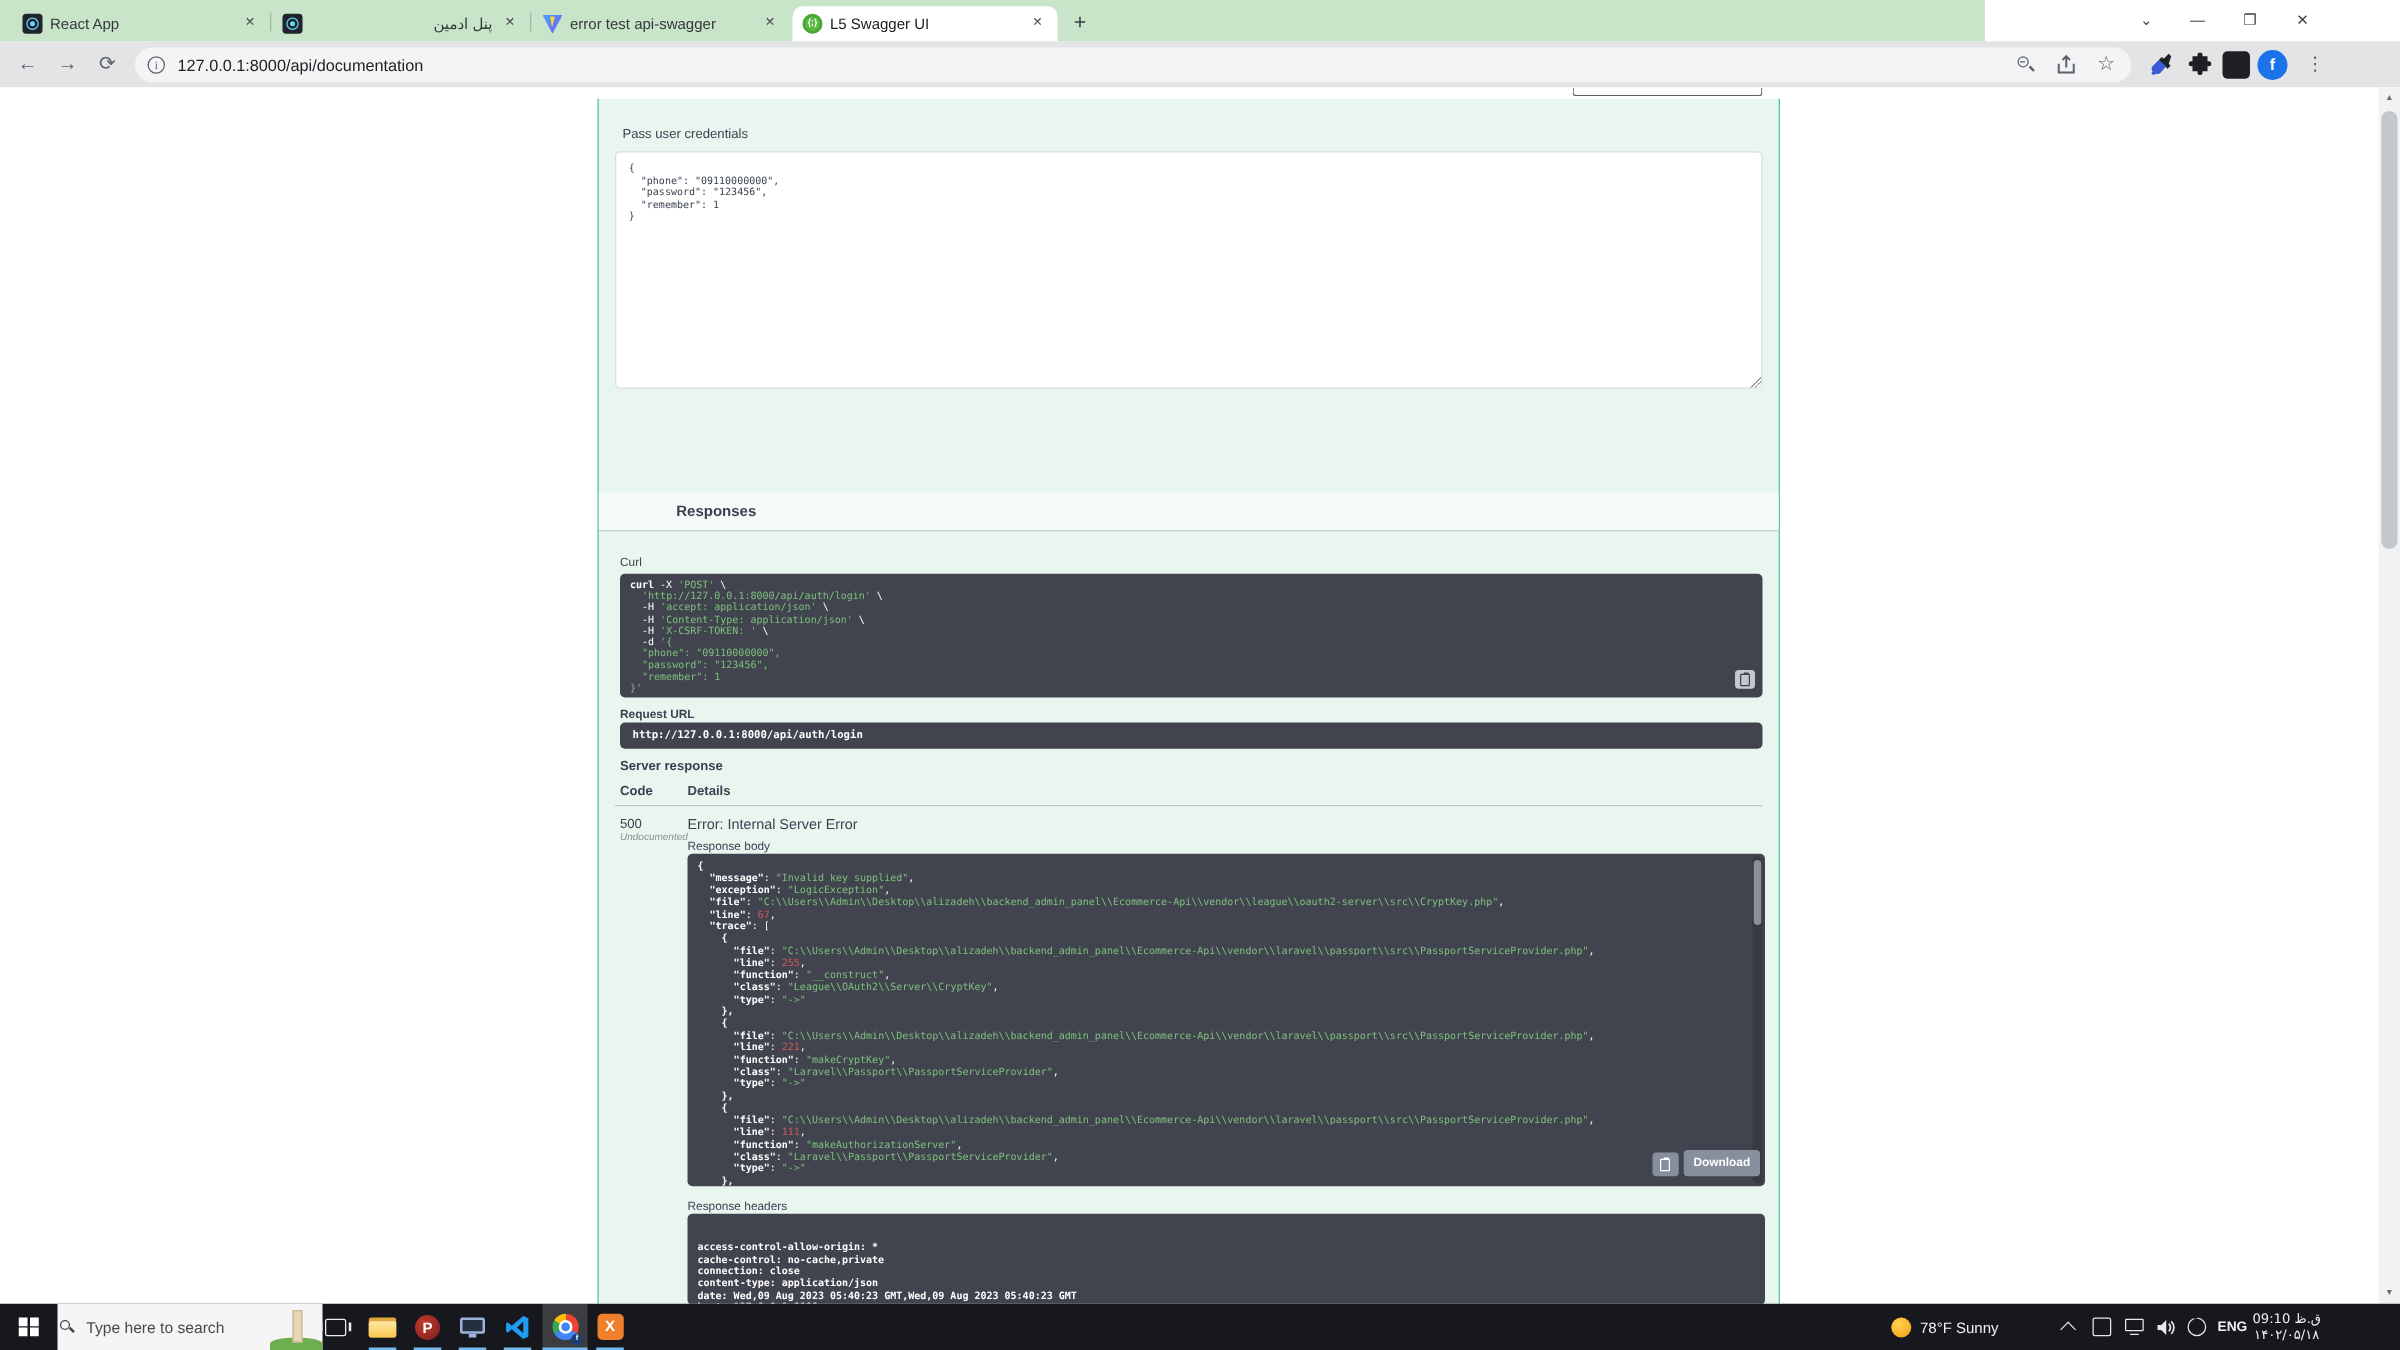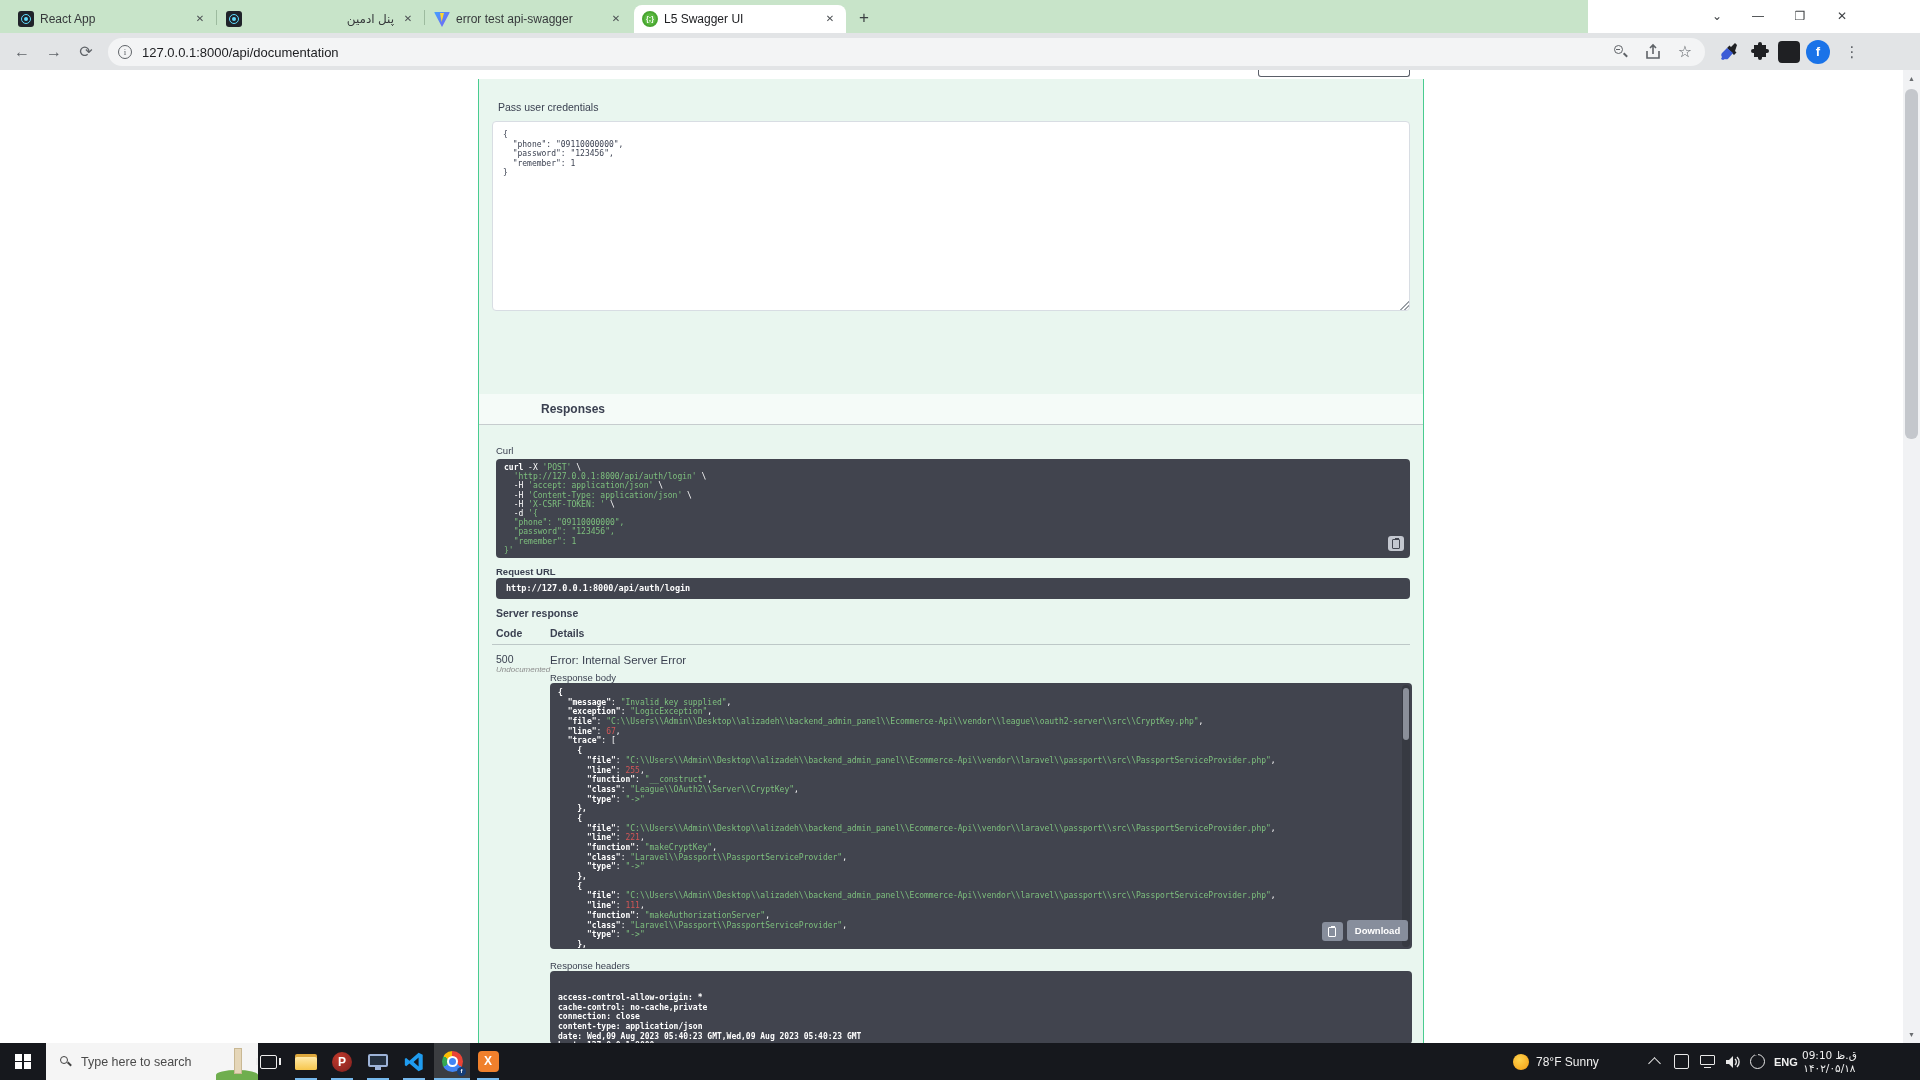--- a/index.html
+++ b/index.html
@@ -112,21 +112,21 @@
   #pg-up,#pg-down{position:absolute;left:0;width:17px;height:17px;text-align:center;font-size:7px;color:#6a6d70;line-height:17px;}
   #pg-up{top:0;} #pg-down{bottom:0;}
   #pg-thumb{position:absolute;left:2px;top:19px;width:13px;height:350px;background:#c4c7cc;border-radius:6px;}
 
   
   #taskbar{position:absolute;left:0;top:1043px;width:1920px;height:37px;background:#16181d;}
   #start-btn{position:absolute;left:0;top:0;width:46px;height:37px;display:flex;align-items:center;justify-content:center;}
   #win-logo{display:grid;grid-template-columns:7px 7px;grid-template-rows:7px 7px;gap:1.5px;}
   #win-logo b{background:#fff;}
   #search-box{position:absolute;left:46px;top:0;width:212px;height:37px;background:#f5f5f5;
-    display:flex;align-items:center;box-sizing:border-box;padding-left:14px;overflow:hidden;}
+    display:flex;align-items:center;box-sizing:border-box;padding-left:2px;overflow:hidden;}
   #search-glyph{width:12px;height:12px;position:relative;margin-right:9px;}
   #search-glyph:before{content:"";position:absolute;left:0;top:0;width:8px;height:8px;border:1.6px solid #444;border-radius:50%;box-sizing:border-box;}
   #search-glyph:after{content:"";position:absolute;left:7px;top:7px;width:5px;height:1.8px;background:#444;transform:rotate(45deg);}
   #search-text{font-size:12.5px;color:#4a4a4a;flex:1;}
   #search-art{width:42px;height:37px;position:relative;flex:0 0 42px;}
   #search-art .hill{position:absolute;left:0;bottom:0;width:42px;height:10px;background:#6fae4e;border-radius:50% 50% 0 0;}
   #search-art .tower{position:absolute;left:18px;bottom:6px;width:8px;height:26px;background:#e5d6b8;border:1px solid #c9b893;box-sizing:border-box;}
   .tb-cell{position:absolute;top:0;width:36px;height:37px;display:flex;align-items:center;justify-content:center;}
   .tb-cell .underline{position:absolute;bottom:0;left:7px;width:22px;height:2px;background:#76b9ed;}
   #cell-chrome{background:rgba(255,255,255,.16);}

